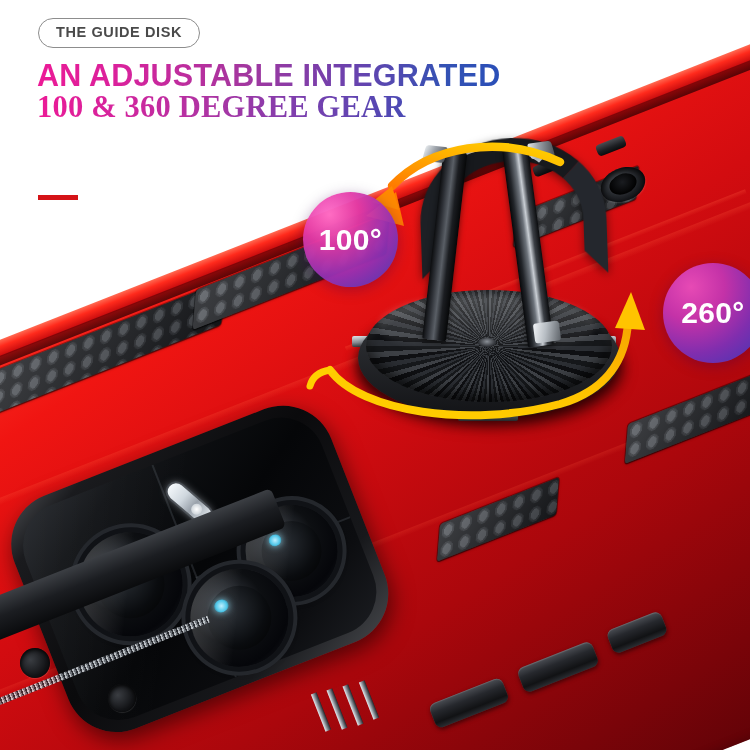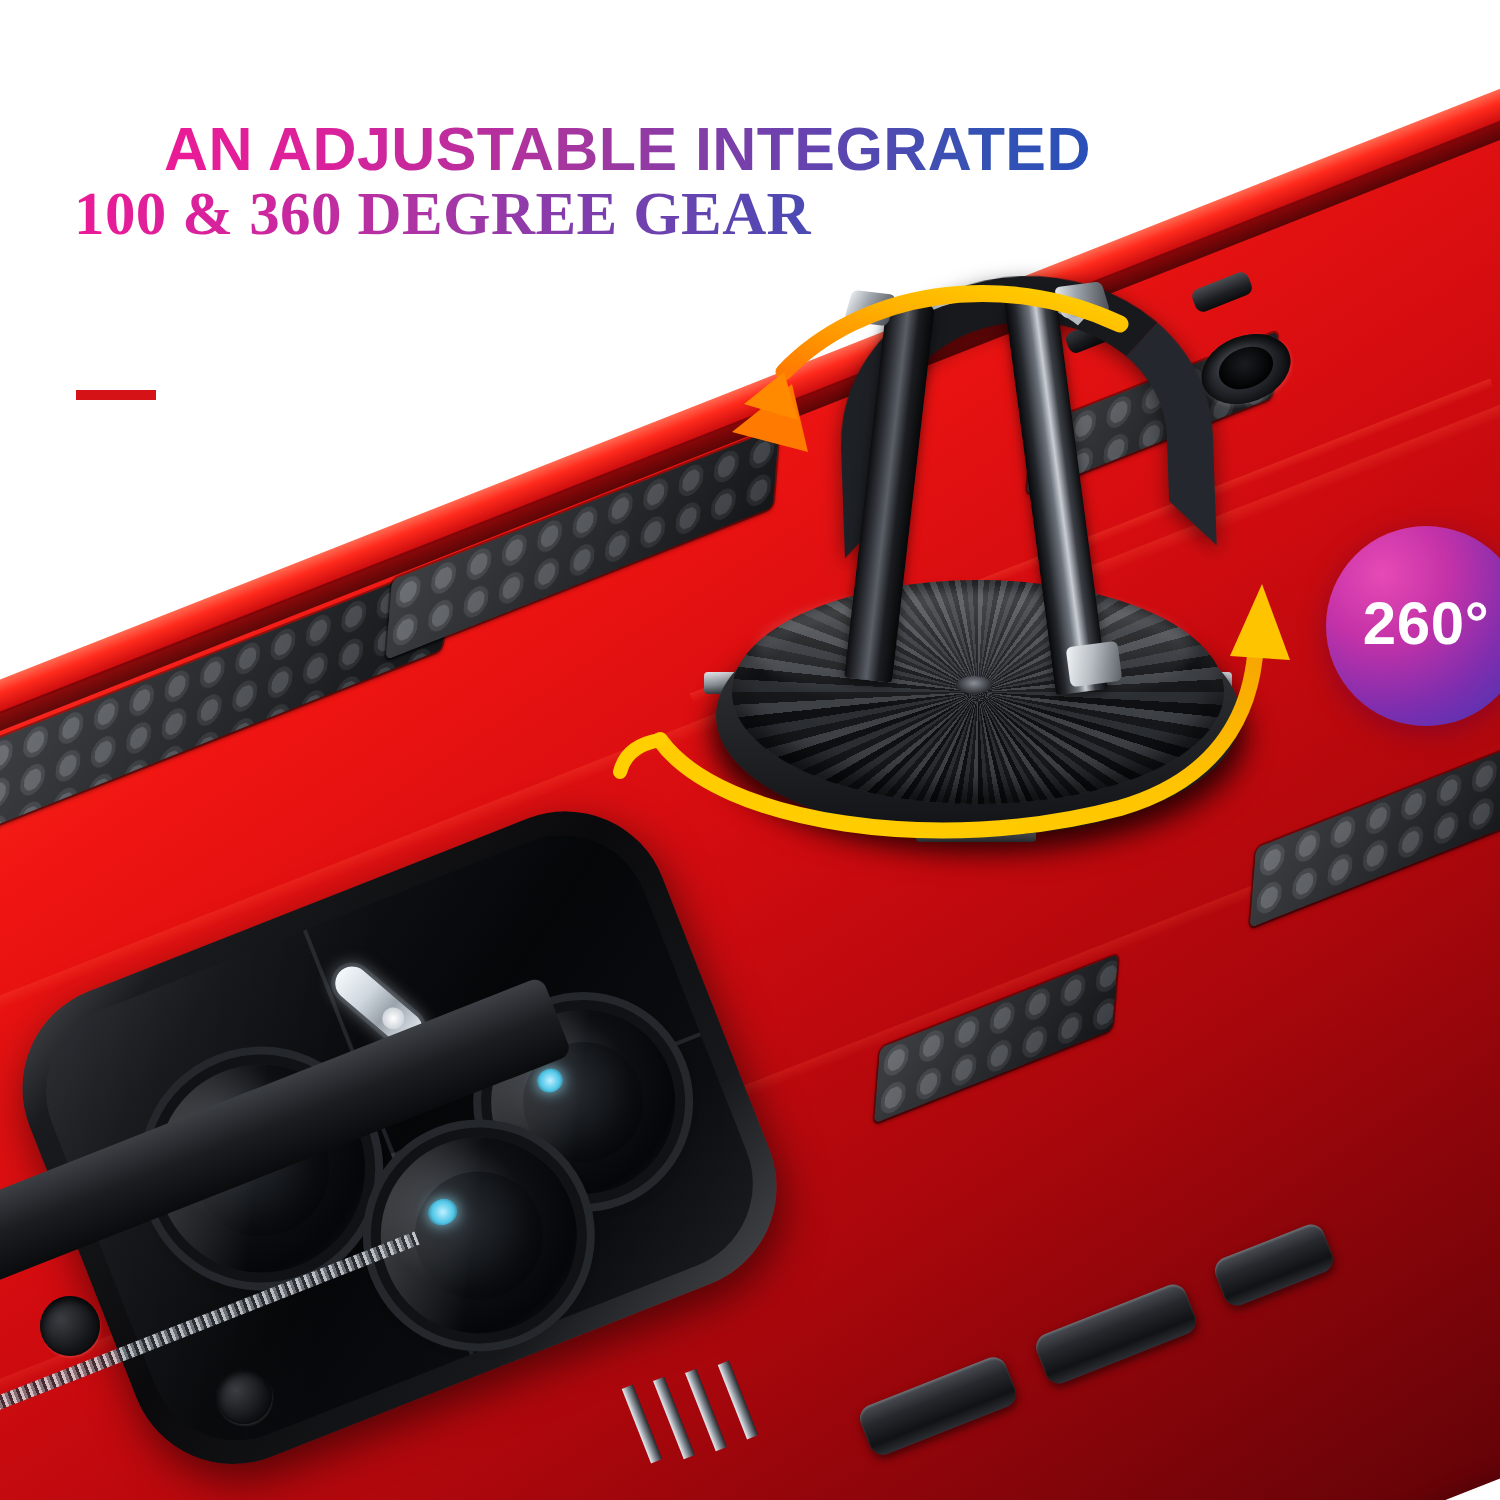--- a/index.html
+++ b/index.html
@@ -18,21 +18,21 @@
   }
 
   .headline{position:absolute;left:37px;top:60px;width:640px;}
   .hl-line{
     font-size:30.5px;font-weight:bold;letter-spacing:.2px;
     line-height:31.5px;white-space:nowrap;
     background-clip:text;-webkit-background-clip:text;
     color:transparent;-webkit-text-fill-color:transparent;
     width:max-content;
   }
-  .hl-1{background-image:linear-gradient(90deg,#ec1a96 0%,#d9229c 18%,#a3379f 45%,#6a42ae 68%,#3452b4 88%,#2a4fb8 100%);margin-left:45px;}
+  .hl-1{background-image:linear-gradient(90deg,#ec1a96 0%,#d9229c 18%,#a3379f 45%,#6a42ae 68%,#3452b4 88%,#2a4fb8 100%);}
   .hl-2{background-image:linear-gradient(90deg,#ec1a96 0%,#d4249d 22%,#ab35a4 48%,#7a3fae 72%,#4a4ab4 100%);font-family:Liberation Serif, serif;}
   .hl-3{background-image:linear-gradient(90deg,#ec1a96 0%,#dd1f9a 30%,#c229a0 55%,#9b35a7 80%,#7d3cae 100%);}
 
   .red-rule{position:absolute;left:38px;top:195px;width:40px;height:5px;background:#d51317;}
 
   
   .scene{position:absolute;left:0;top:0;width:750px;height:750px;}
 
   
   .case-slab{
@@ -360,25 +360,31 @@
       <g>
         <path d="M330,370 C360,412 470,428 560,404 C608,390 626,358 628,322" fill="none" stroke="url(#gRot)" stroke-width="8" stroke-linecap="round"></path>
         <path d="M615,328 L631,292 L645,330 Z" fill="#ffc400"></path>
       </g>
 
       <g>
         <path d="M330,370 C318,372 312,378 310,386" fill="none" stroke="#ffcf00" stroke-width="7" stroke-linecap="round"></path>
       </g>
     </svg>
 
+    <div class="badge-circle" id="badge100">
+      <span>100°</span>
+    </div>
     <div class="badge-circle" id="badge360">
       <span>260°</span>
     </div>
   </div>
 
+  <div class="badge-pill">
+    <span>THE GUIDE DISK</span>
+  </div>
 
   <div class="headline">
     <div class="hl-line hl-1">AN ADJUSTABLE INTEGRATED</div>
     <div class="hl-line hl-2">100 &amp; 360 DEGREE GEAR</div>
   </div>
 
   <div class="red-rule"></div>
 
 </div>
 

